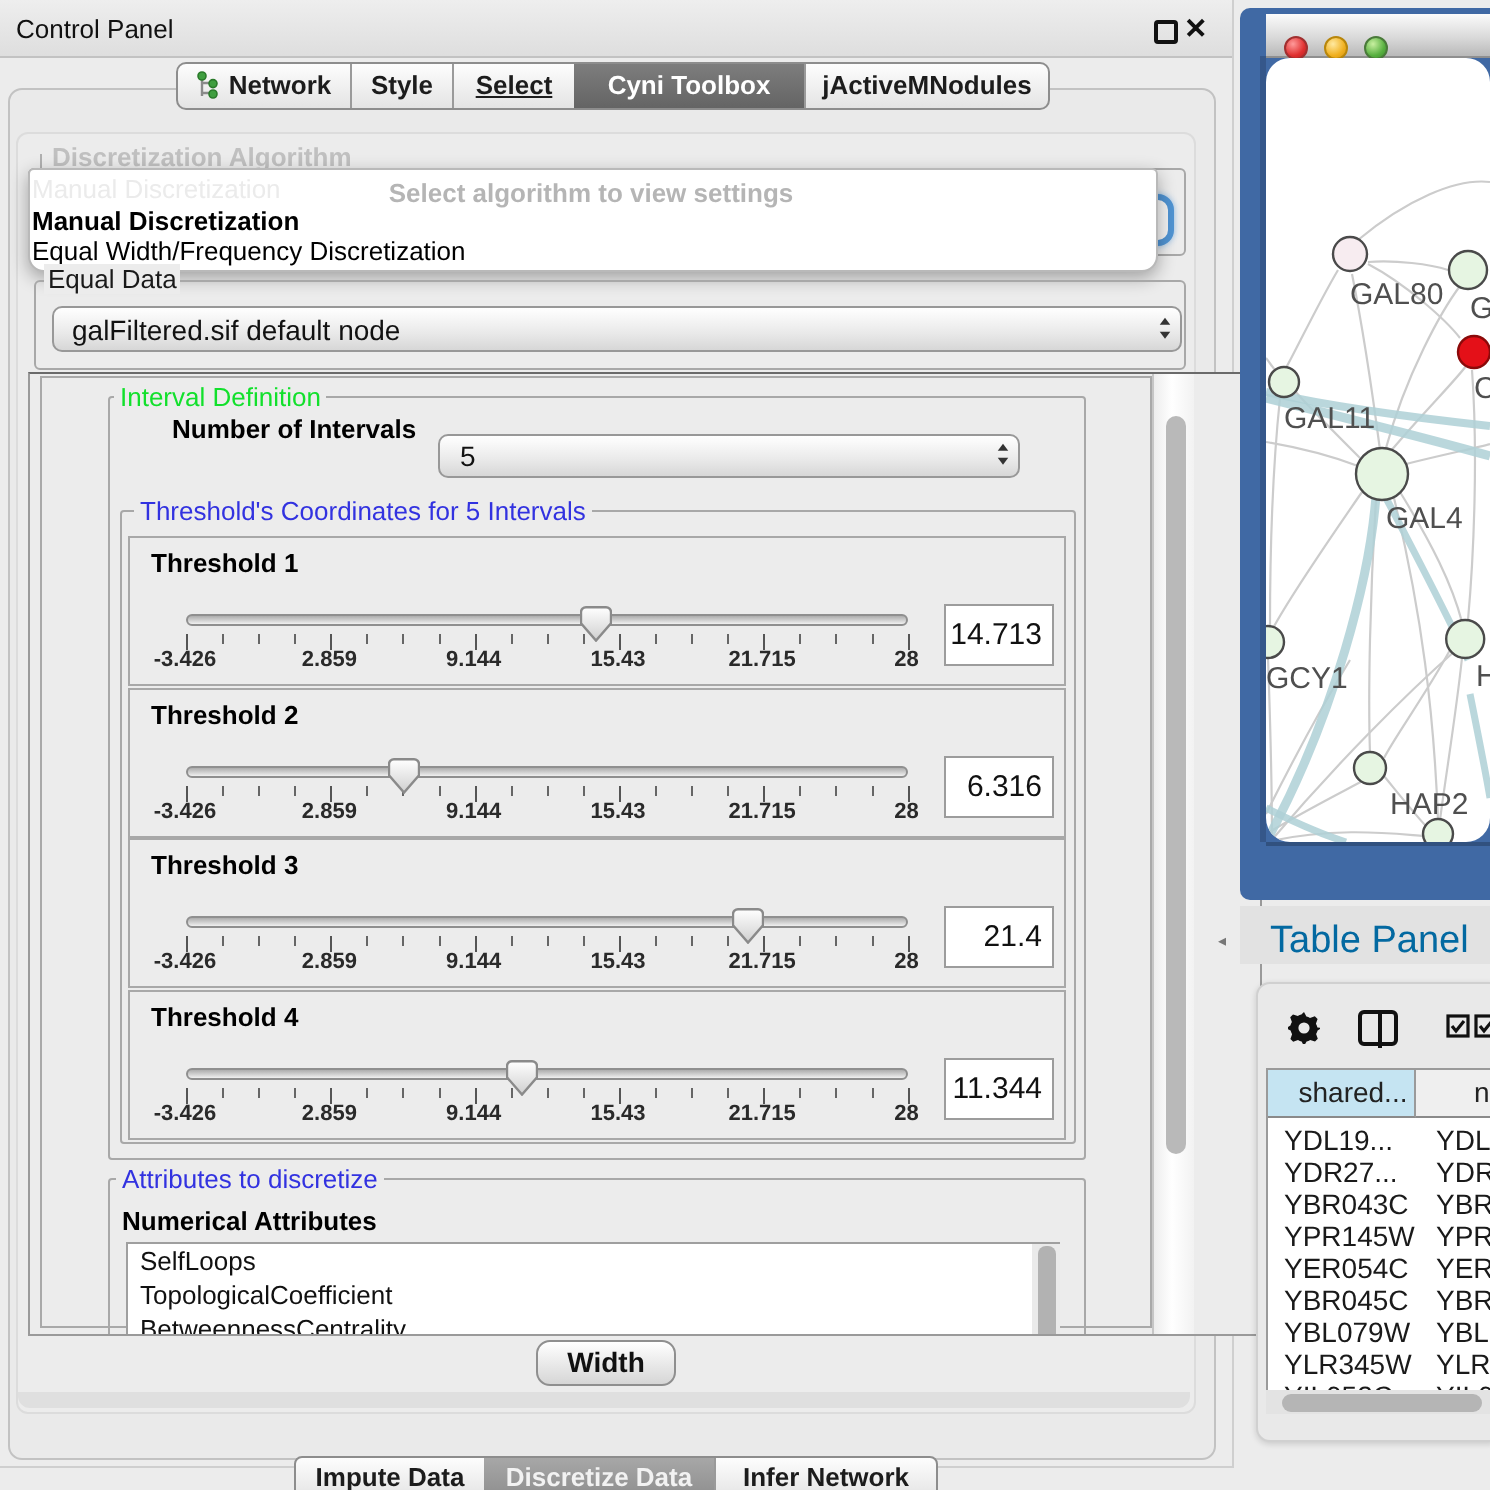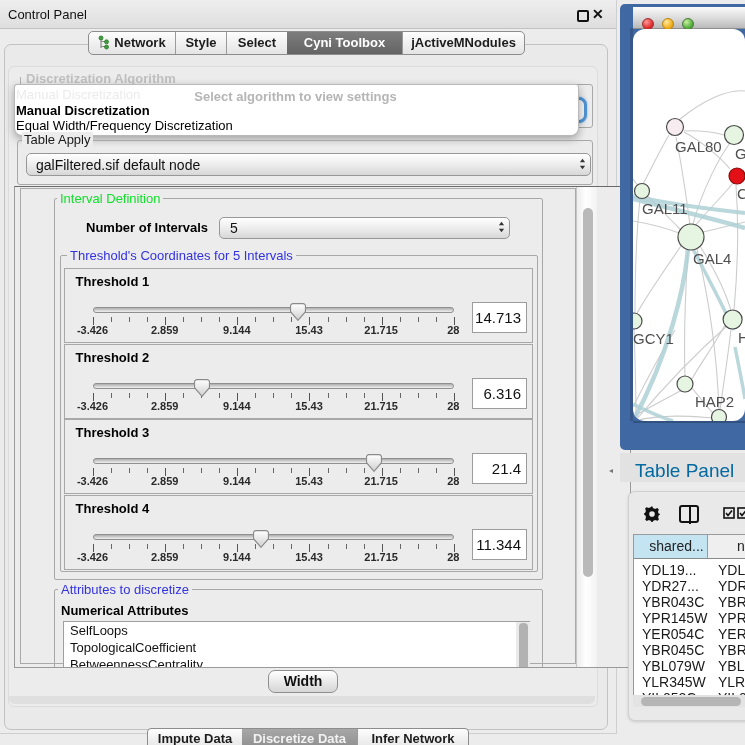--- a/index.html
+++ b/index.html
@@ -38,21 +38,21 @@
 .arrows{position:absolute;width:7px;color:#333;}
 
 #panelB{left:14px;top:186px;width:581px;height:480px;border:1px solid #9a9a9a;border-top-color:#6a6a6a;background:#ececec;overflow:hidden;padding-left:34px;}
 #bTrack{left:561px;top:0;width:20px;height:480px;background:linear-gradient(to right,#ededed,#ffffff 45%,#f2f2f2);border-left:1px solid #c6c6c6;}
 #bThumb{left:568px;top:21px;width:10px;height:369px;background:#b9b9b9;border-radius:5px;}
 
 .tgroup{border:1px solid #a8a8a8;border-radius:2px;}
 .tlabel{position:absolute;font-size:13px;background:#ececec;padding:0 3px;white-space:nowrap;}
 #gInterval{left:39px;top:11px;width:487px;height:380px;}
 #gCoords{left:44.5px;top:68px;width:476px;height:315px;}
-#numIntLabel{left:71px;top:33px;font-size:13px;font-weight:700;color:#000;}
+#numIntLabel{left:71px;top:20px;font-size:13px;font-weight:700;color:#000;}
 #combo5{left:204px;top:30px;width:289px;height:20px;}
 #combo5 .ct{position:absolute;left:10px;top:2px;font-size:14px;color:#111;}
 
 .tb{position:absolute;left:48.5px;width:467px;height:73px;border:1px solid #a8a8a8;background:#ececec;}
 .tb .tt{position:absolute;left:11px;top:5px;font-size:13px;font-weight:700;color:#000;}
 .tb .track{position:absolute;left:28px;top:38px;width:359px;height:4px;border:1px solid #8f8f8f;border-radius:3px;background:linear-gradient(#adadad,#f0f0f0);}
 .tb .minor{position:absolute;left:28px;top:48px;width:362px;height:5px;background:repeating-linear-gradient(to right,#666 0,#666 1px,transparent 1px,transparent 18.04px);}
 .tb .major{position:absolute;left:28px;top:48px;width:362px;height:8px;background:repeating-linear-gradient(to right,#555 0,#555 1px,transparent 1px,transparent 72.16px);}
 .tb .sl{position:absolute;top:55px;font-size:11px;font-weight:700;color:#2a2a2a;transform:translateX(-50%);}
 .tb .vf{position:absolute;left:407.5px;top:33px;width:48px;height:29px;background:#fff;border:1px solid #9c9c9c;font-size:15px;color:#111;text-align:right;padding-right:5px;line-height:29px;}
@@ -101,37 +101,37 @@
 <div class="abs" id="a2strip"></div>
 
 <div class="abs" id="tabbar">
   <div class="tab" style="width:86px;"><svg width="12" height="15" viewBox="0 0 12 15" style="vertical-align:-3px;margin-right:4px;">
         <path d="M3,3 V13 M3,6.5 H8 M3,11.5 H8" stroke="#8a8a8a" stroke-width="1.2" fill="none"></path>
         <circle cx="3" cy="3" r="2" fill="#3f9e3f" stroke="#2a7a2a" stroke-width="0.8"></circle>
         <circle cx="8.5" cy="6.8" r="2" fill="#3f9e3f" stroke="#2a7a2a" stroke-width="0.8"></circle>
         <circle cx="8.5" cy="12" r="2" fill="#3f9e3f" stroke="#2a7a2a" stroke-width="0.8"></circle>
       </svg>Network</div>
   <div class="tab" style="width:50px;">Style</div>
-  <div class="tab" style="width:60px;">Select</div>
+  <div class="tab" style="width:60px;text-decoration:underline;">Select</div>
   <div class="tab sel" style="width:115px;">Cyni Toolbox</div>
   <div class="tab" style="width:121px;">jActiveMNodules</div>
 </div>
 
 <div class="abs" id="discLabel">Discretization Algorithm</div>
 <div class="abs" id="discBox"></div>
 <div class="abs" id="blueCombo"></div>
 <div class="abs" style="left:20px;top:77px;width:1px;height:7px;background:#b0b0b0;"></div>
 <div class="abs" id="popup"></div>
 <div class="abs" style="left:16px;top:87px;font-size:13px;color:#ebebeb;">Manual Discretization</div>
 <div class="abs" id="popHint">Select algorithm to view settings</div>
 <div class="abs" id="popSel">Manual Discretization</div>
 <div class="abs" id="popItem">Equal Width/Frequency Discretization</div>
 
 <div class="abs" id="tdBox"></div>
-<div class="abs" id="tdLabel">Table Apply</div>
+<div class="abs" id="tdLabel">Equal Data</div>
 <div class="abs combo" id="comboGal">
     <span class="ct">galFiltered.sif default node</span>
 <svg class="arrows" style="left:552px;top:3px;" width="8" height="15" viewBox="0 0 8 15">
       <path d="M1,5 L4,1 L7,5 Z" fill="#333"></path>
       <path d="M1,9 L4,13 L7,9 Z" fill="#333"></path>
     </svg>
 </div>
 
 <div class="abs" id="panelB">
   <div class="abs" style="left:5px;top:1px;width:554px;height:474px;border:1px solid #a9a9a9;"></div>

